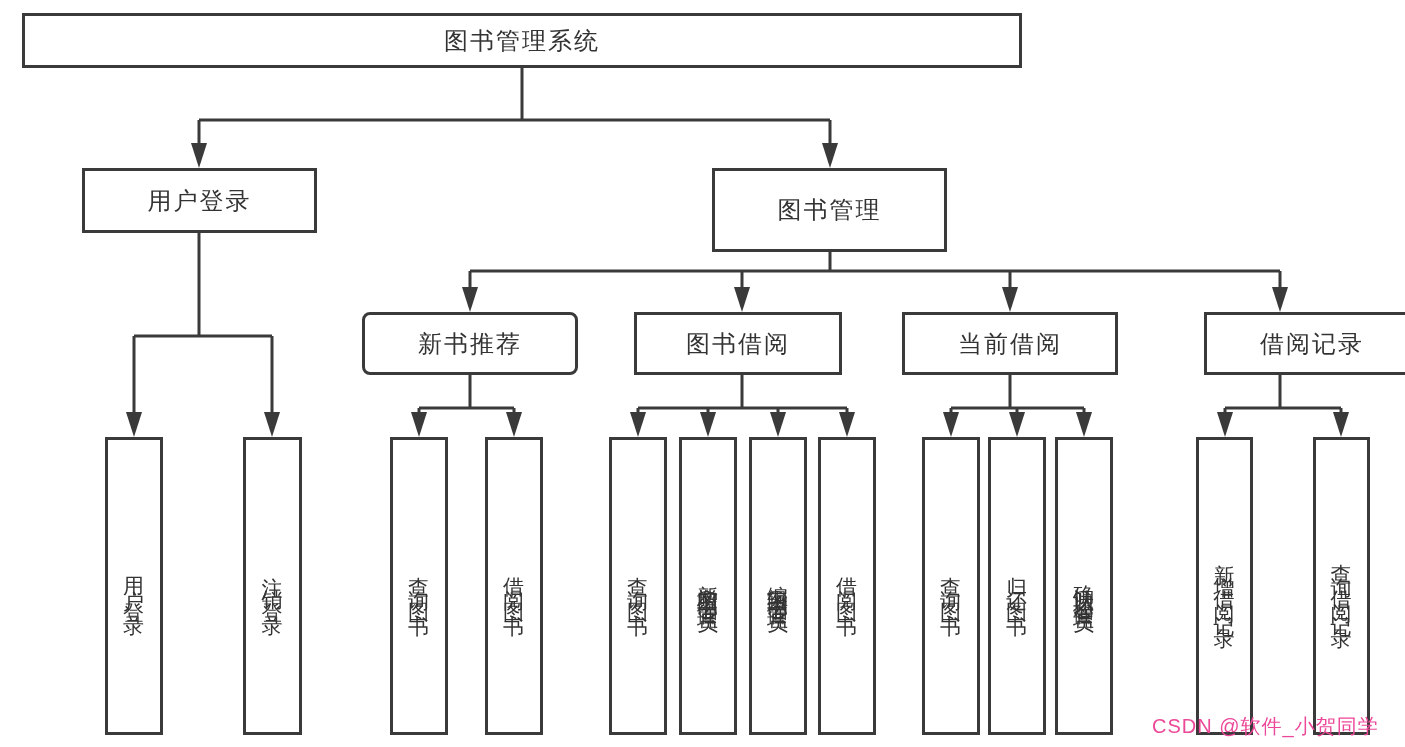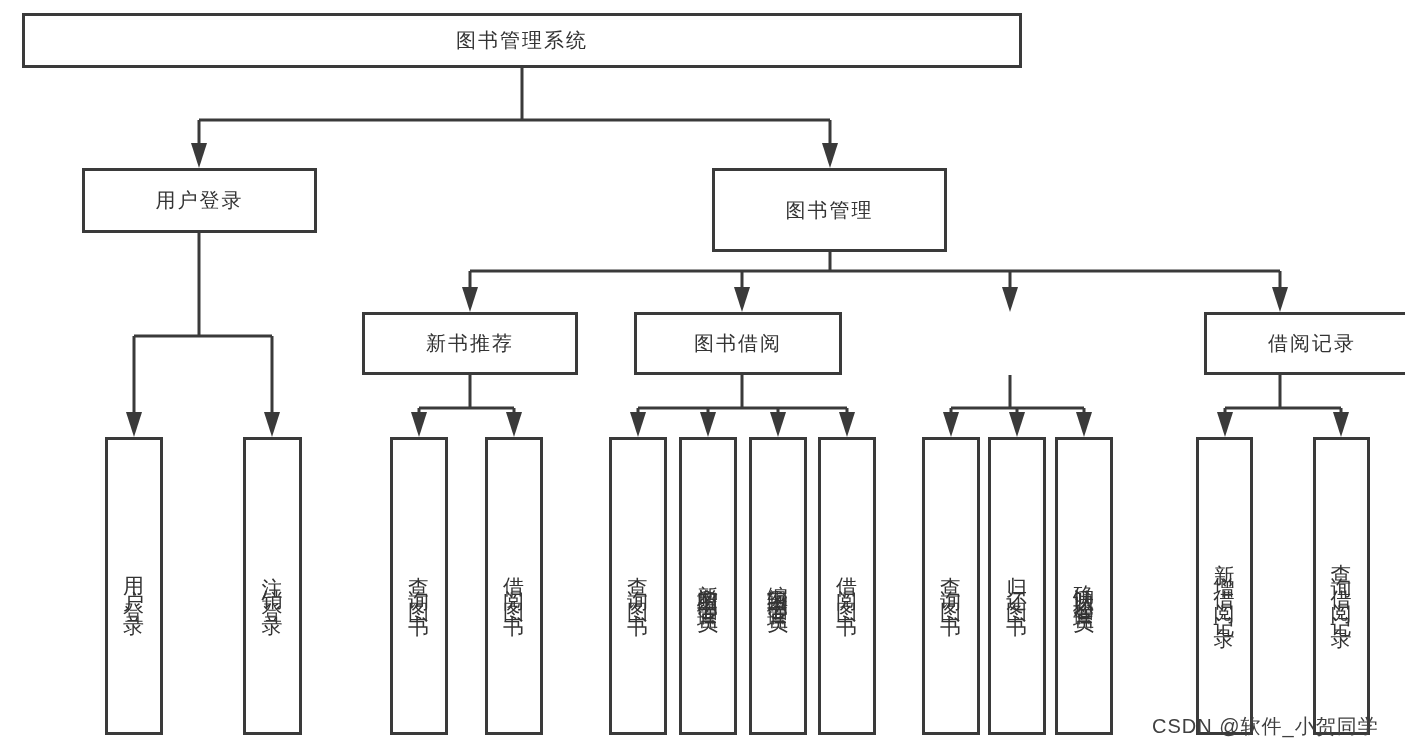--- a/index.html
+++ b/index.html
@@ -21,42 +21,42 @@
     position: absolute;
     background: #ffffff;
     border: 3px solid #3a3a3a;
     box-sizing: border-box;
     display: flex;
     align-items: center;
     justify-content: center;
     z-index: 2;
   }
   .hlabel {
-    font-size: 20px;
+    font-size: 24px;
     color: #333333;
     letter-spacing: 2px;
     white-space: nowrap;
     text-align: center;
   }
   .vlabel {
     writing-mode: vertical-lr;
     text-orientation: mixed;
     font-size: 21px;
     letter-spacing: 13px;
     color: #333333;
     line-height: 1;
   }
   .leaf.tight .vlabel { letter-spacing: 4px; }
   .watermark {
     position: absolute;
     left: 1152px;
     top: 713px;
     font-size: 20px;
     letter-spacing: 1px;
-    color: #404040;
+    color: #ec4899;
     white-space: nowrap;
     z-index: 5;
   }
 </style>
 </head>
 <body>
 
 <div class="stage">
 
   <svg class="connectors" width="1405" height="747" viewBox="0 0 1405 747" xmlns="http://www.w3.org/2000/svg">
@@ -96,25 +96,28 @@
     <span class="hlabel">图书管理系统</span>
   </div>
 
   <div class="box" style="left:82px; top:168px; width:235px; height:65px;">
     <span class="hlabel">用户登录</span>
   </div>
   <div class="box" style="left:712px; top:168px; width:235px; height:84px;">
     <span class="hlabel">图书管理</span>
   </div>
 
-  <div class="box" style="left:362px; top:312px; width:216px; height:63px;">
+  <div class="box" style="left:362px; top:312px; width:216px; height:63px;border-radius:8px;">
     <span class="hlabel">新书推荐</span>
   </div>
   <div class="box" style="left:634px; top:312px; width:208px; height:63px;">
     <span class="hlabel">图书借阅</span>
+  </div>
+  <div class="box" style="left:902px; top:312px; width:216px; height:63px;">
+    <span class="hlabel">当前借阅</span>
   </div>
   <div class="box" style="left:1172px; top:312px; width:216px; height:63px;margin-left:32px;">
     <span class="hlabel">借阅记录</span>
   </div>
 
   <div class="box leaf" style="left:105px; top:437px; width:58px; height:298px;">
     <span class="vlabel">用户登录</span>
   </div>
   <div class="box leaf" style="left:243px; top:437px; width:59px; height:298px;">
     <span class="vlabel">注销登录</span>

